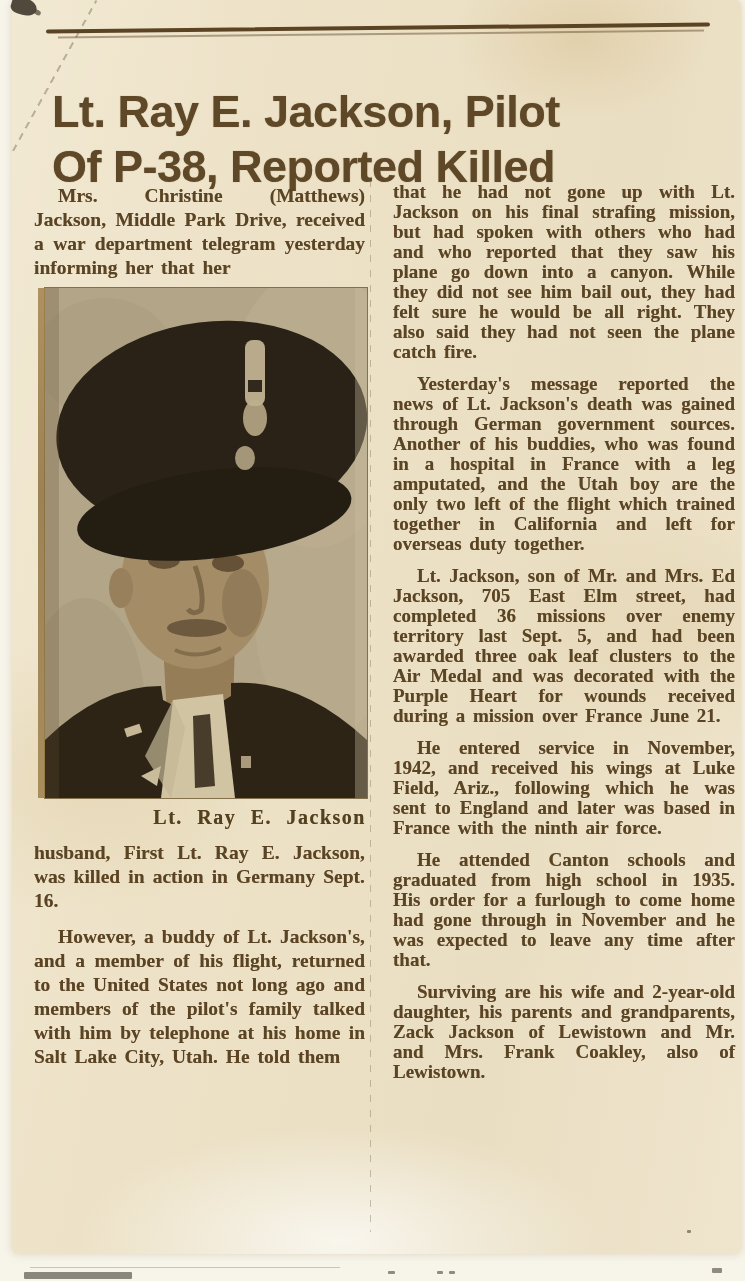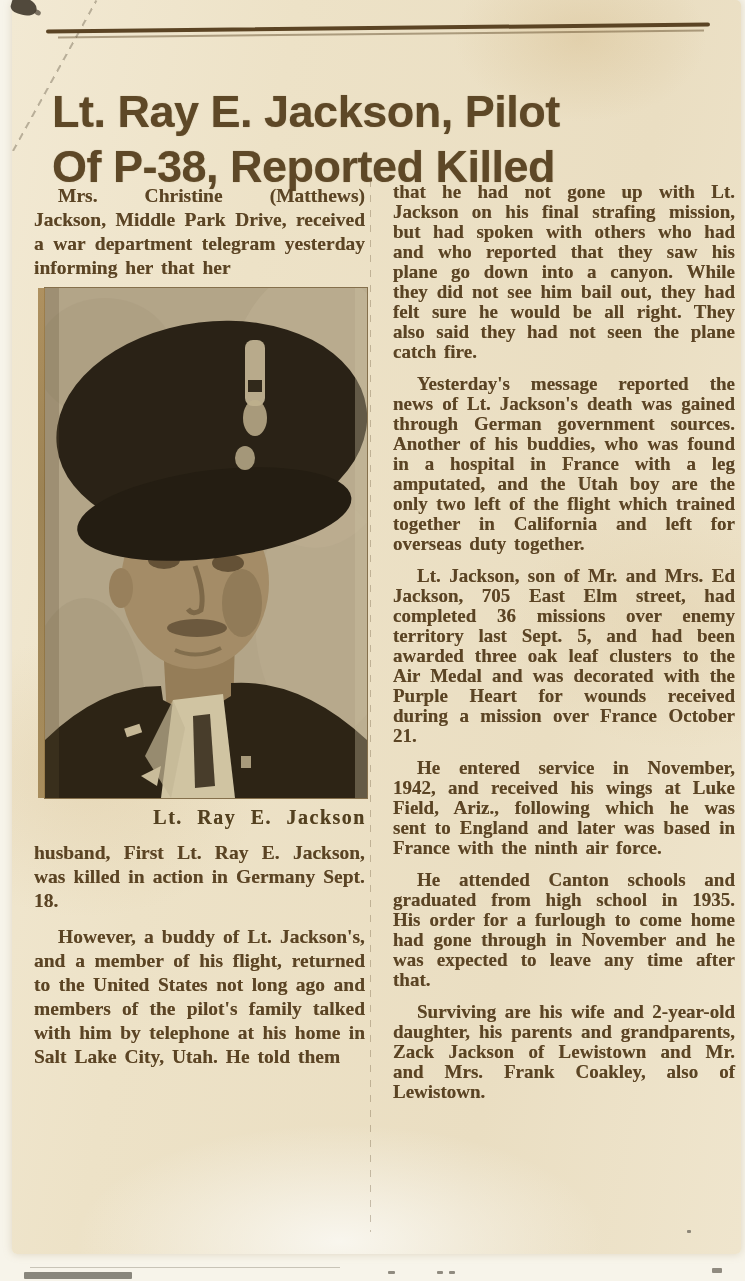--- a/index.html
+++ b/index.html
@@ -163,28 +163,28 @@
       <rect x="196" y="468" width="10" height="12" fill="#c3b492" opacity="0.85"></rect>
 
       <rect x="0" y="0" width="322" height="510" fill="#8a7a5a" opacity="0.08"></rect>
       <rect x="0" y="0" width="14" height="510" fill="#5f4f35" opacity="0.25"></rect>
       <rect x="310" y="0" width="12" height="510" fill="#cfc2a4" opacity="0.35"></rect>
     </svg>
   </div>
 
   <div class="photo-caption">Lt. Ray E. Jackson</div>
 
-  <p>husband, First Lt. Ray E. Jackson, was killed in action in Germany Sept. 18.</p>
+  <p>husband, First Lt. Ray E. Jackson, was killed in action in Germany Sept. 16.</p>
   <p class="indent">However, a buddy of Lt. Jackson's, and a member of his flight, returned to the United States not long ago and members of the pilot's family talked with him by telephone at his home in Salt Lake City, Utah. He told them</p>
 </div>
 
 <div class="col col-right">
   <p>that he had not gone up with Lt. Jackson on his final strafing mission, but had spoken with others who had and who reported that they saw his plane go down into a canyon. While they did not see him bail out, they had felt sure he would be all right. They also said they had not seen the plane catch fire.</p>
   <p class="indent">Yesterday's message reported the news of Lt. Jackson's death was gained through German government sources. Another of his buddies, who was found in a hospital in France with a leg amputated, and the Utah boy are the only two left of the flight which trained together in California and left for overseas duty together.</p>
-  <p class="indent">Lt. Jackson, son of Mr. and Mrs. Ed Jackson, 705 East Elm street, had completed 36 missions over enemy territory last Sept. 5, and had been awarded three oak leaf clusters to the Air Medal and was decorated with the Purple Heart for wounds received during a mission over France October 21.</p>
+  <p class="indent">Lt. Jackson, son of Mr. and Mrs. Ed Jackson, 705 East Elm street, had completed 36 missions over enemy territory last Sept. 5, and had been awarded three oak leaf clusters to the Air Medal and was decorated with the Purple Heart for wounds received during a mission over France June 21.</p>
   <p class="indent">He entered service in November, 1942, and received his wings at Luke Field, Ariz., following which he was sent to England and later was based in France with the ninth air force.</p>
   <p class="indent">He attended Canton schools and graduated from high school in 1935. His order for a furlough to come home had gone through in November and he was expected to leave any time after that.</p>
   <p class="indent">Surviving are his wife and 2-year-old daughter, his parents and grandparents, Zack Jackson of Lewistown and Mr. and Mrs. Frank Coakley, also of Lewistown.</p>
 </div>
 
 <div class="bottom-line"></div>
 <div class="bottom-strip"></div>
 <div class="speck s1"></div>
 <div class="speck s2"></div>
 <div class="speck s3"></div>

